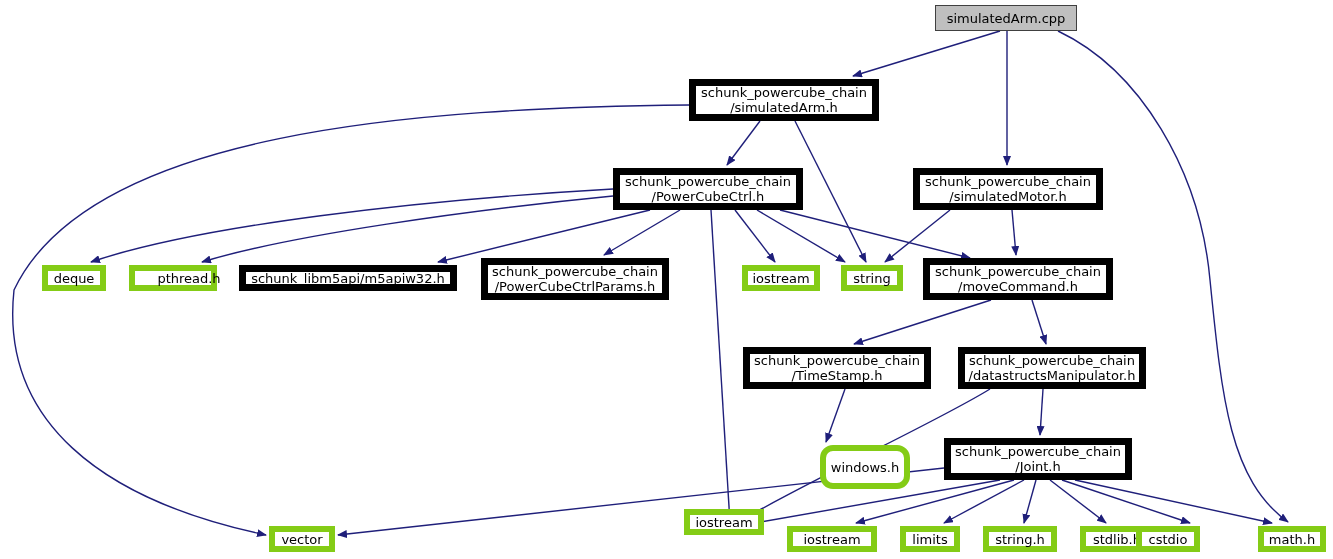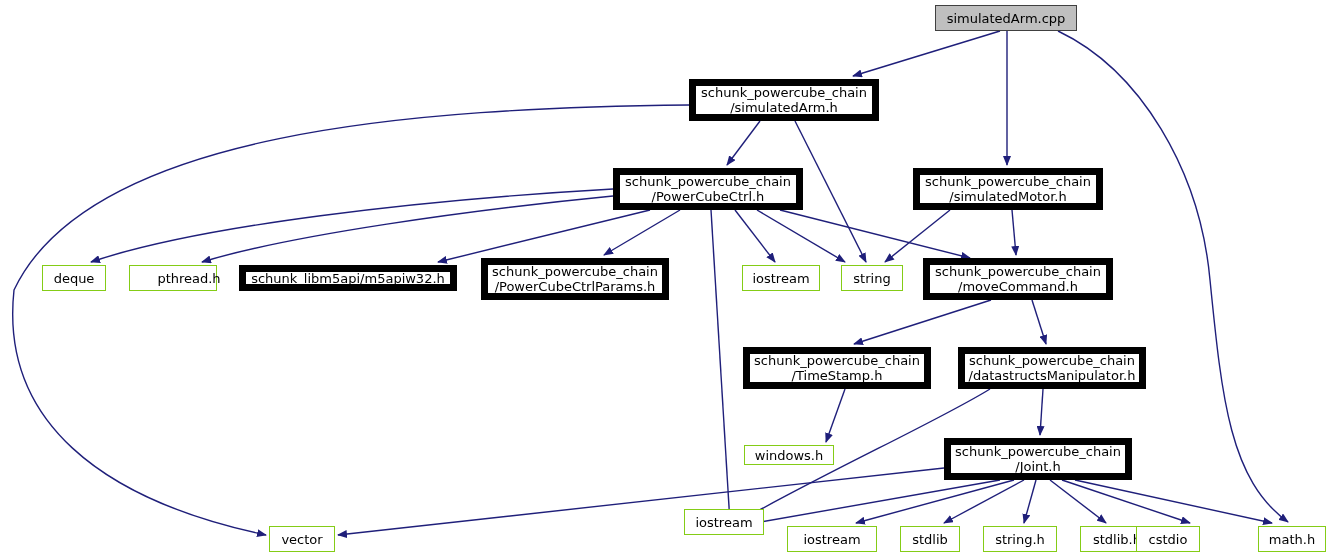--- a/index.html
+++ b/index.html
@@ -26,21 +26,21 @@
     position: absolute;
     box-sizing: border-box;
     display: flex;
     align-items: center;
     justify-content: center;
     text-align: center;
     font-size: 13px;
     line-height: 15px;
     color: #000000;
     background: #ffffff;
-    border: 1px solid #84cc16;
+    border: 6px solid #84cc16;
     white-space: pre;
     z-index: 2;
   }
   .node.bold {
     border: 7px solid #000000;
   }
   .node.current {
     background: #bfbfbf;
     border: 1px solid #404040;
   }
@@ -105,25 +105,25 @@
       <div class="node bold" style="left: 481px; top: 258px; width: 188px; height: 42px;"><span class="node-label">schunk_powercube_chain
 /PowerCubeCtrlParams.h</span></div>
       <div class="node" style="left: 742px; top: 265px; width: 78px; height: 26px;"><span class="node-label">iostream</span></div>
       <div class="node" style="left: 841px; top: 265px; width: 62px; height: 26px;"><span class="node-label">string</span></div>
       <div class="node bold" style="left: 923px; top: 258px; width: 190px; height: 42px;"><span class="node-label">schunk_powercube_chain
 /moveCommand.h</span></div>
       <div class="node bold" style="left: 743px; top: 347px; width: 188px; height: 42px;"><span class="node-label">schunk_powercube_chain
 /TimeStamp.h</span></div>
       <div class="node bold" style="left: 958px; top: 347px; width: 188px; height: 42px;"><span class="node-label">schunk_powercube_chain
 /datastructsManipulator.h</span></div>
-      <div class="node" style="left: 744px; top: 445px; width: 90px; height: 20px;"><span class="node-label">windows.h</span></div>
+      <div class="node" style="left: 820px; top: 445px; width: 90px; height: 44px; border-radius: 13px;"><span class="node-label">windows.h</span></div>
       <div class="node bold" style="left: 944px; top: 438px; width: 188px; height: 42px;"><span class="node-label">schunk_powercube_chain
 /Joint.h</span></div>
       <div class="node" style="left: 269px; top: 526px; width: 66px; height: 26px;"><span class="node-label">vector</span></div>
       <div class="node" style="left: 684px; top: 509px; width: 80px; height: 26px;"><span class="node-label">iostream</span></div>
       <div class="node" style="left: 787px; top: 526px; width: 90px; height: 26px;"><span class="node-label">iostream</span></div>
-      <div class="node" style="left: 900px; top: 526px; width: 60px; height: 26px;"><span class="node-label">stdlib</span></div>
+      <div class="node" style="left: 900px; top: 526px; width: 60px; height: 26px;"><span class="node-label">limits</span></div>
       <div class="node" style="left: 983px; top: 526px; width: 74px; height: 26px;"><span class="node-label">string.h</span></div>
       <div class="node" style="left: 1080px; top: 526px; width: 74px; height: 26px;"><span class="node-label">stdlib.h</span></div>
       <div class="node" style="left: 1136px; top: 526px; width: 64px; height: 26px;"><span class="node-label">cstdio</span></div>
       <div class="node" style="left: 1258px; top: 526px; width: 68px; height: 26px;"><span class="node-label">math.h</span></div>
     </div>
 </div>
 
 </body></html>

